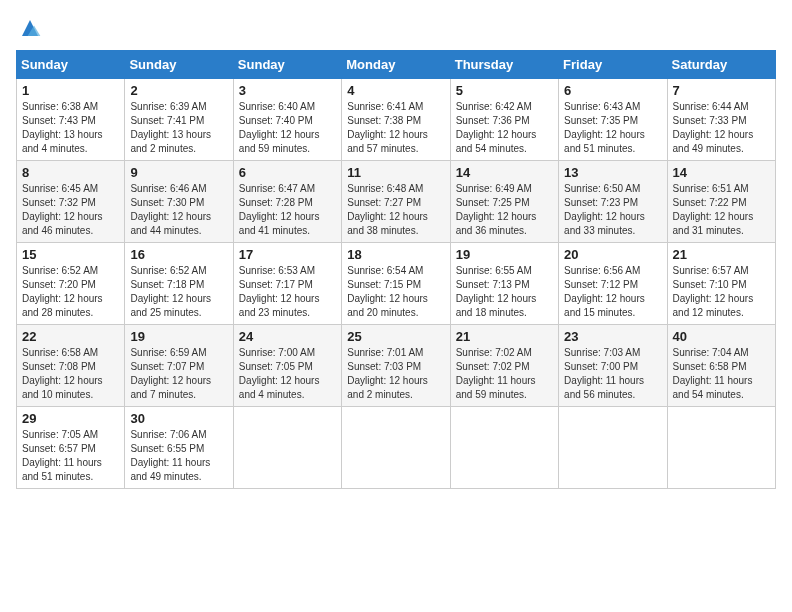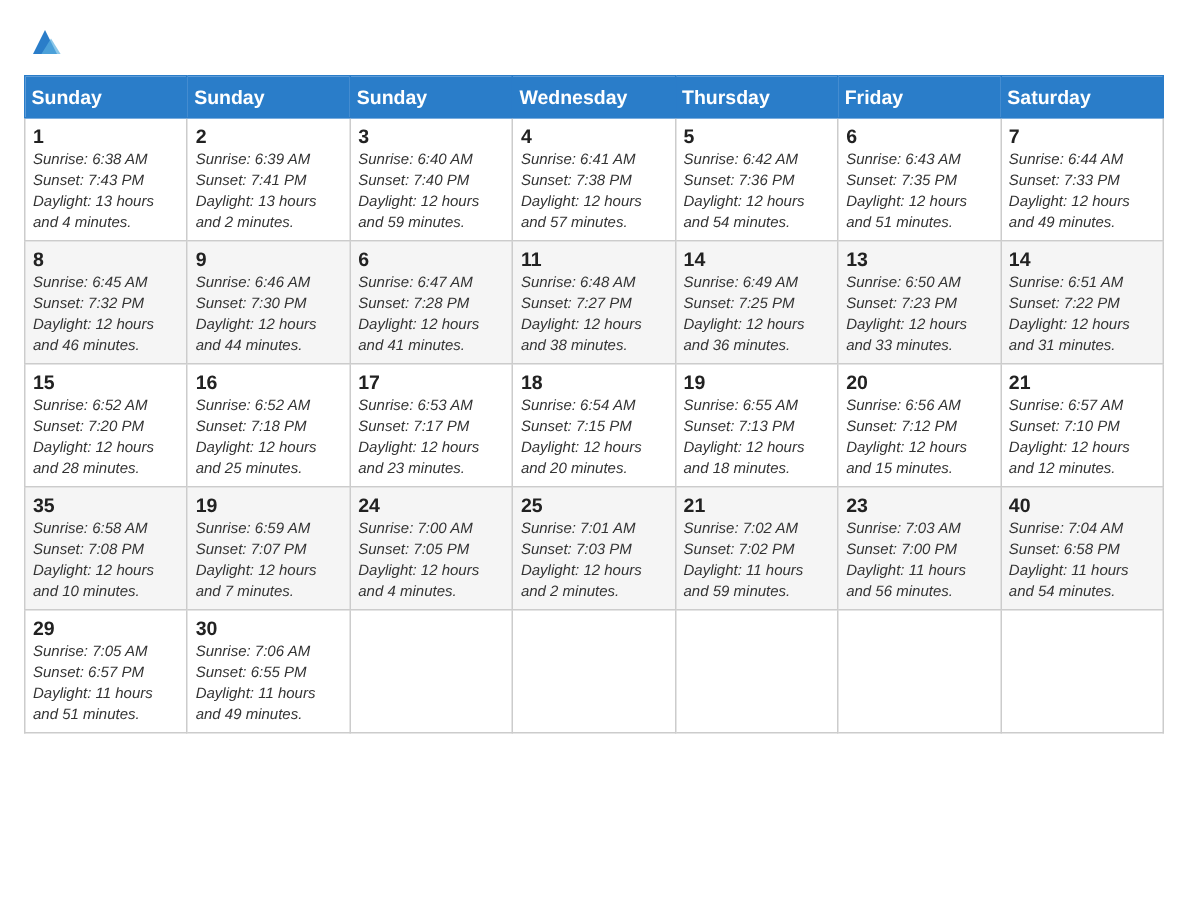--- a/index.html
+++ b/index.html
@@ -87,21 +87,20 @@
       font-size: 13px;
       font-weight: bold;
       color: #222;
       display: block;
       margin-bottom: 2px;
     }
     .day-info {
       color: #333;
       font-size: 10px;
       line-height: 1.4;
-      font-style: italic;
     }
     .empty-cell {
       background: #fff !important;
     }
   </style>
 </head>
 <body>
 
 <div class="page">
   <div class="header">
@@ -122,21 +121,21 @@
       <div class="location"></div>
     </div>
   </div>
 
   <table class="calendar-table">
     <thead>
       <tr id="header-row">
           <th>Sunday</th>
           <th>Sunday</th>
           <th>Sunday</th>
-          <th>Wednesday</th>
+          <th>Monday</th>
           <th>Thursday</th>
           <th>Friday</th>
           <th>Saturday</th>
         </tr>
     </thead>
     <tbody id="calendar-body">
         <tr>
           <td>
             <span class="day-number">1</span>
             <div class="day-info">Sunrise: 6:38 AM<br>Sunset: 7:43 PM<br>Daylight: 13 hours and 4 minutes.</div>
@@ -221,21 +220,21 @@
             <span class="day-number">20</span>
             <div class="day-info">Sunrise: 6:56 AM<br>Sunset: 7:12 PM<br>Daylight: 12 hours and 15 minutes.</div>
           </td>
           <td>
             <span class="day-number">21</span>
             <div class="day-info">Sunrise: 6:57 AM<br>Sunset: 7:10 PM<br>Daylight: 12 hours and 12 minutes.</div>
           </td>
         </tr>
         <tr>
           <td>
-            <span class="day-number">35</span>
+            <span class="day-number">22</span>
             <div class="day-info">Sunrise: 6:58 AM<br>Sunset: 7:08 PM<br>Daylight: 12 hours and 10 minutes.</div>
           </td>
           <td>
             <span class="day-number">19</span>
             <div class="day-info">Sunrise: 6:59 AM<br>Sunset: 7:07 PM<br>Daylight: 12 hours and 7 minutes.</div>
           </td>
           <td>
             <span class="day-number">24</span>
             <div class="day-info">Sunrise: 7:00 AM<br>Sunset: 7:05 PM<br>Daylight: 12 hours and 4 minutes.</div>
           </td>

